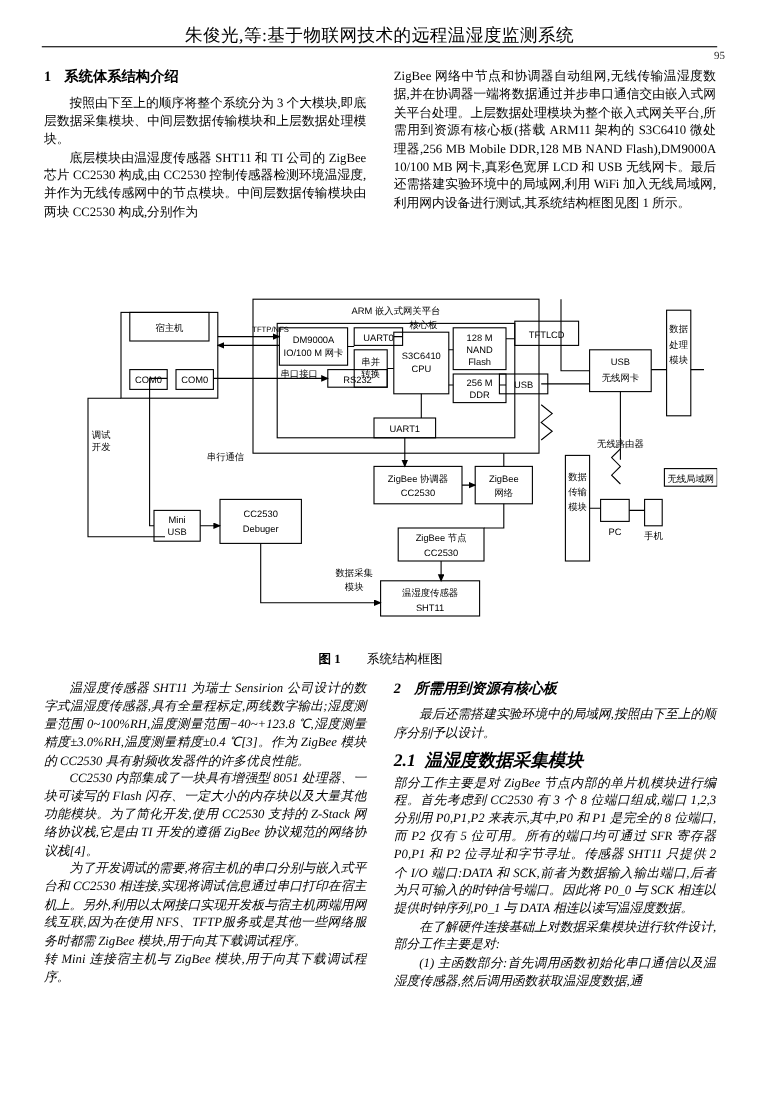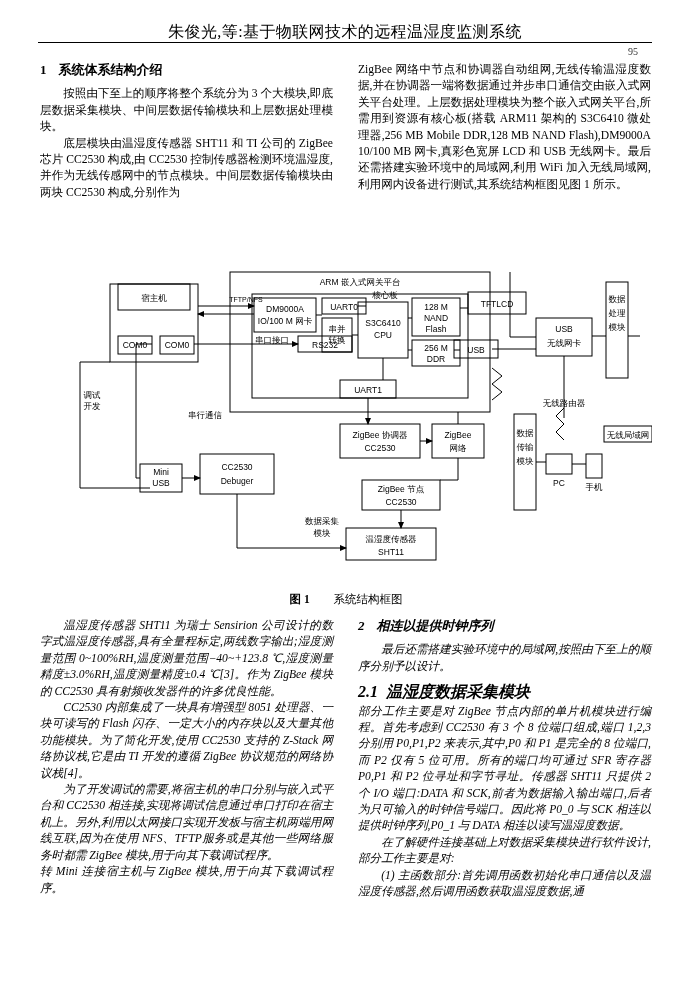--- a/index.html
+++ b/index.html
@@ -17,21 +17,21 @@
     padding:0;
   }
   .header{
     position:absolute;top:22px;left:0;width:690px;text-align:center;
     font-size:16px;letter-spacing:.4px;
   }
   .header-rule{
     position:absolute;top:42px;left:38px;width:614px;height:1px;background:#000;
   }
   .pagenum{
-    position:absolute;top:46px;right:52px;font-size:10px;color:#333;
+    position:absolute;top:46px;right:31px;font-size:10px;color:#333;
   }
   .col{
     position:absolute;top:62px;width:293px;
     font-size:11.6px;line-height:16.4px;
     text-align:justify;
   }
   .col.left{left:40px;}
   .col.right{left:358px;}
   .sec-h{
     font-weight:bold;font-size:13px;margin:0 0 8px 0;
@@ -258,21 +258,21 @@
   <div class="col2 left">
     <p>温湿度传感器 SHT11 为瑞士 Sensirion 公司设计的数字式温湿度传感器,具有全量程标定,两线数字输出;湿度测量范围 0~100%RH,温度测量范围−40~+123.8 ℃,湿度测量精度±3.0%RH,温度测量精度±0.4 ℃[3]。作为 ZigBee 模块的 CC2530 具有射频收发器件的许多优良性能。</p>
     <p>CC2530 内部集成了一块具有增强型 8051 处理器、一块可读写的 Flash 闪存、一定大小的内存块以及大量其他功能模块。为了简化开发,使用 CC2530 支持的 Z-Stack 网络协议栈,它是由 TI 开发的遵循 ZigBee 协议规范的网络协议栈[4]。</p>
     <p>为了开发调试的需要,将宿主机的串口分别与嵌入式平台和 CC2530 相连接,实现将调试信息通过串口打印在宿主机上。另外,利用以太网接口实现开发板与宿主机两端用网线互联,因为在使用 NFS、TFTP服务或是其他一些网络服务时都需 ZigBee 模块,用于向其下载调试程序。</p>
     <p class="cont">转 Mini 连接宿主机与 ZigBee 模块,用于向其下载调试程序。</p>
   </div>
 
   <div class="col2 right">
     <div class="sec-h">
       <span class="num">2</span>
-      <span>相连以提供时钟序列</span>
+      <span>所需用到资源有核心板</span>
     </div>
     <p>最后还需搭建实验环境中的局域网,按照由下至上的顺序分别予以设计。</p>
     <div class="sub-h">
       <span>2.1</span>
       <span>温湿度数据采集模块</span>
     </div>
     <p class="cont">部分工作主要是对 ZigBee 节点内部的单片机模块进行编程。首先考虑到 CC2530 有 3 个 8 位端口组成,端口 1,2,3 分别用 P0,P1,P2 来表示,其中,P0 和 P1 是完全的 8 位端口,而 P2 仅有 5 位可用。所有的端口均可通过 SFR 寄存器 P0,P1 和 P2 位寻址和字节寻址。传感器 SHT11 只提供 2 个 I/O 端口:DATA 和 SCK,前者为数据输入输出端口,后者为只可输入的时钟信号端口。因此将 P0_0 与 SCK 相连以提供时钟序列,P0_1 与 DATA 相连以读写温湿度数据。</p>
     <p>在了解硬件连接基础上对数据采集模块进行软件设计,部分工作主要是对:</p>
     <p>(1) 主函数部分:首先调用函数初始化串口通信以及温湿度传感器,然后调用函数获取温湿度数据,通</p>
   </div>

